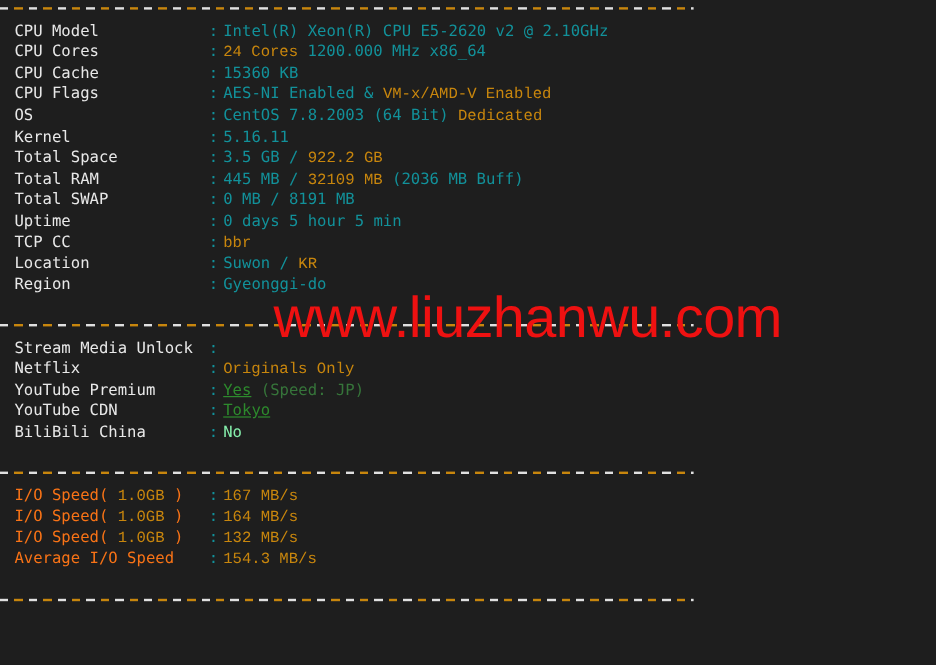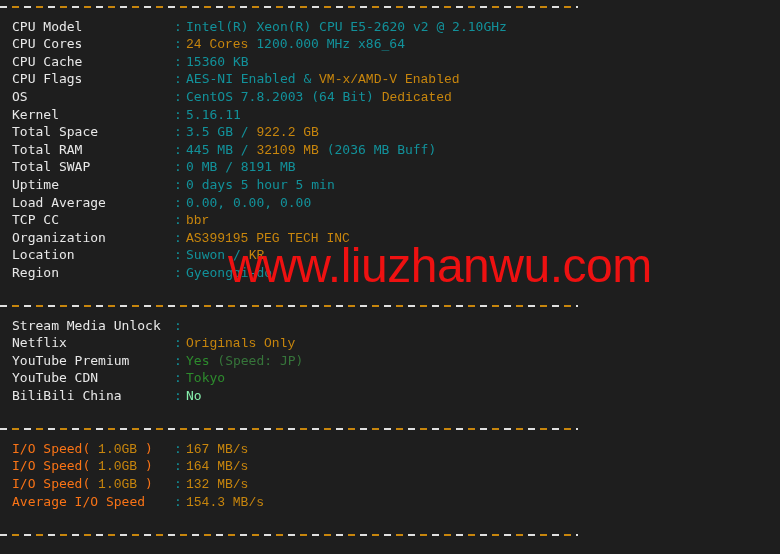--- a/index.html
+++ b/index.html
@@ -65,21 +65,21 @@
   .colon {
     display: inline-block;
     width: 12px;
     color: #12919a;
   }
   .val { white-space: pre; }
 
   
   .c-cyan   { color: #12919a; }
   .c-orange { color: #c8860d; font-family: Liberation Mono, monospace; }
-  .c-green  { color: #2d8b2d; }
+  .c-green  { color: #2d8b2d; text-decoration: underline; }
   .c-dgreen { color: #36753a; }
   .c-red    { color: #86efac; }
   .c-white  { color: #f97316; }
 
   
   .blank { height: 17.6px; }
 
   
   #watermark {
     position: absolute;
@@ -107,23 +107,21 @@
       <div class="row"><span class="key">CPU Model</span><span class="colon">:</span><span class="val"><span class="c-cyan">Intel(R) Xeon(R) CPU E5-2620 v2 @ 2.10GHz</span></span></div>
       <div class="row"><span class="key">CPU Cores</span><span class="colon">:</span><span class="val"><span class="c-orange">24 Cores</span><span class="c-cyan"> 1200.000 MHz x86_64</span></span></div>
       <div class="row"><span class="key">CPU Cache</span><span class="colon">:</span><span class="val"><span class="c-cyan">15360 KB</span></span></div>
       <div class="row"><span class="key">CPU Flags</span><span class="colon">:</span><span class="val"><span class="c-cyan">AES-NI Enabled</span><span class="c-cyan"> &amp; </span><span class="c-orange">VM-x/AMD-V Enabled</span></span></div>
       <div class="row"><span class="key">OS</span><span class="colon">:</span><span class="val"><span class="c-cyan">CentOS 7.8.2003 (64 Bit)</span><span class="c-cyan"> </span><span class="c-orange">Dedicated</span></span></div>
       <div class="row"><span class="key">Kernel</span><span class="colon">:</span><span class="val"><span class="c-cyan">5.16.11</span></span></div>
       <div class="row"><span class="key">Total Space</span><span class="colon">:</span><span class="val"><span class="c-cyan">3.5 GB</span><span class="c-cyan"> / </span><span class="c-orange">922.2 GB</span></span></div>
       <div class="row"><span class="key">Total RAM</span><span class="colon">:</span><span class="val"><span class="c-cyan">445 MB</span><span class="c-cyan"> / </span><span class="c-orange">32109 MB</span><span class="c-cyan"> (2036 MB Buff)</span></span></div>
       <div class="row"><span class="key">Total SWAP</span><span class="colon">:</span><span class="val"><span class="c-cyan">0 MB / 8191 MB</span></span></div>
       <div class="row"><span class="key">Uptime</span><span class="colon">:</span><span class="val"><span class="c-cyan">0 days 5 hour 5 min</span></span></div>
-      <div class="row"><span class="key">Load Average</span><span class="colon">:</span><span class="val"><span class="c-cyan">0.00, 0.00, 0.00</span></span></div>
       <div class="row"><span class="key">TCP CC</span><span class="colon">:</span><span class="val"><span class="c-orange">bbr</span></span></div>
-      <div class="row"><span class="key">Organization</span><span class="colon">:</span><span class="val"><span class="c-orange">AS399195 PEG TECH INC</span></span></div>
       <div class="row"><span class="key">Location</span><span class="colon">:</span><span class="val"><span class="c-cyan">Suwon</span><span class="c-cyan"> / </span><span class="c-orange">KR</span></span></div>
       <div class="row"><span class="key">Region</span><span class="colon">:</span><span class="val"><span class="c-cyan">Gyeonggi-do</span></span></div>
     </div>
 
   <div class="blank"></div>
 
   <div class="sep">
       <div class="dashes"></div>
     </div>
 

